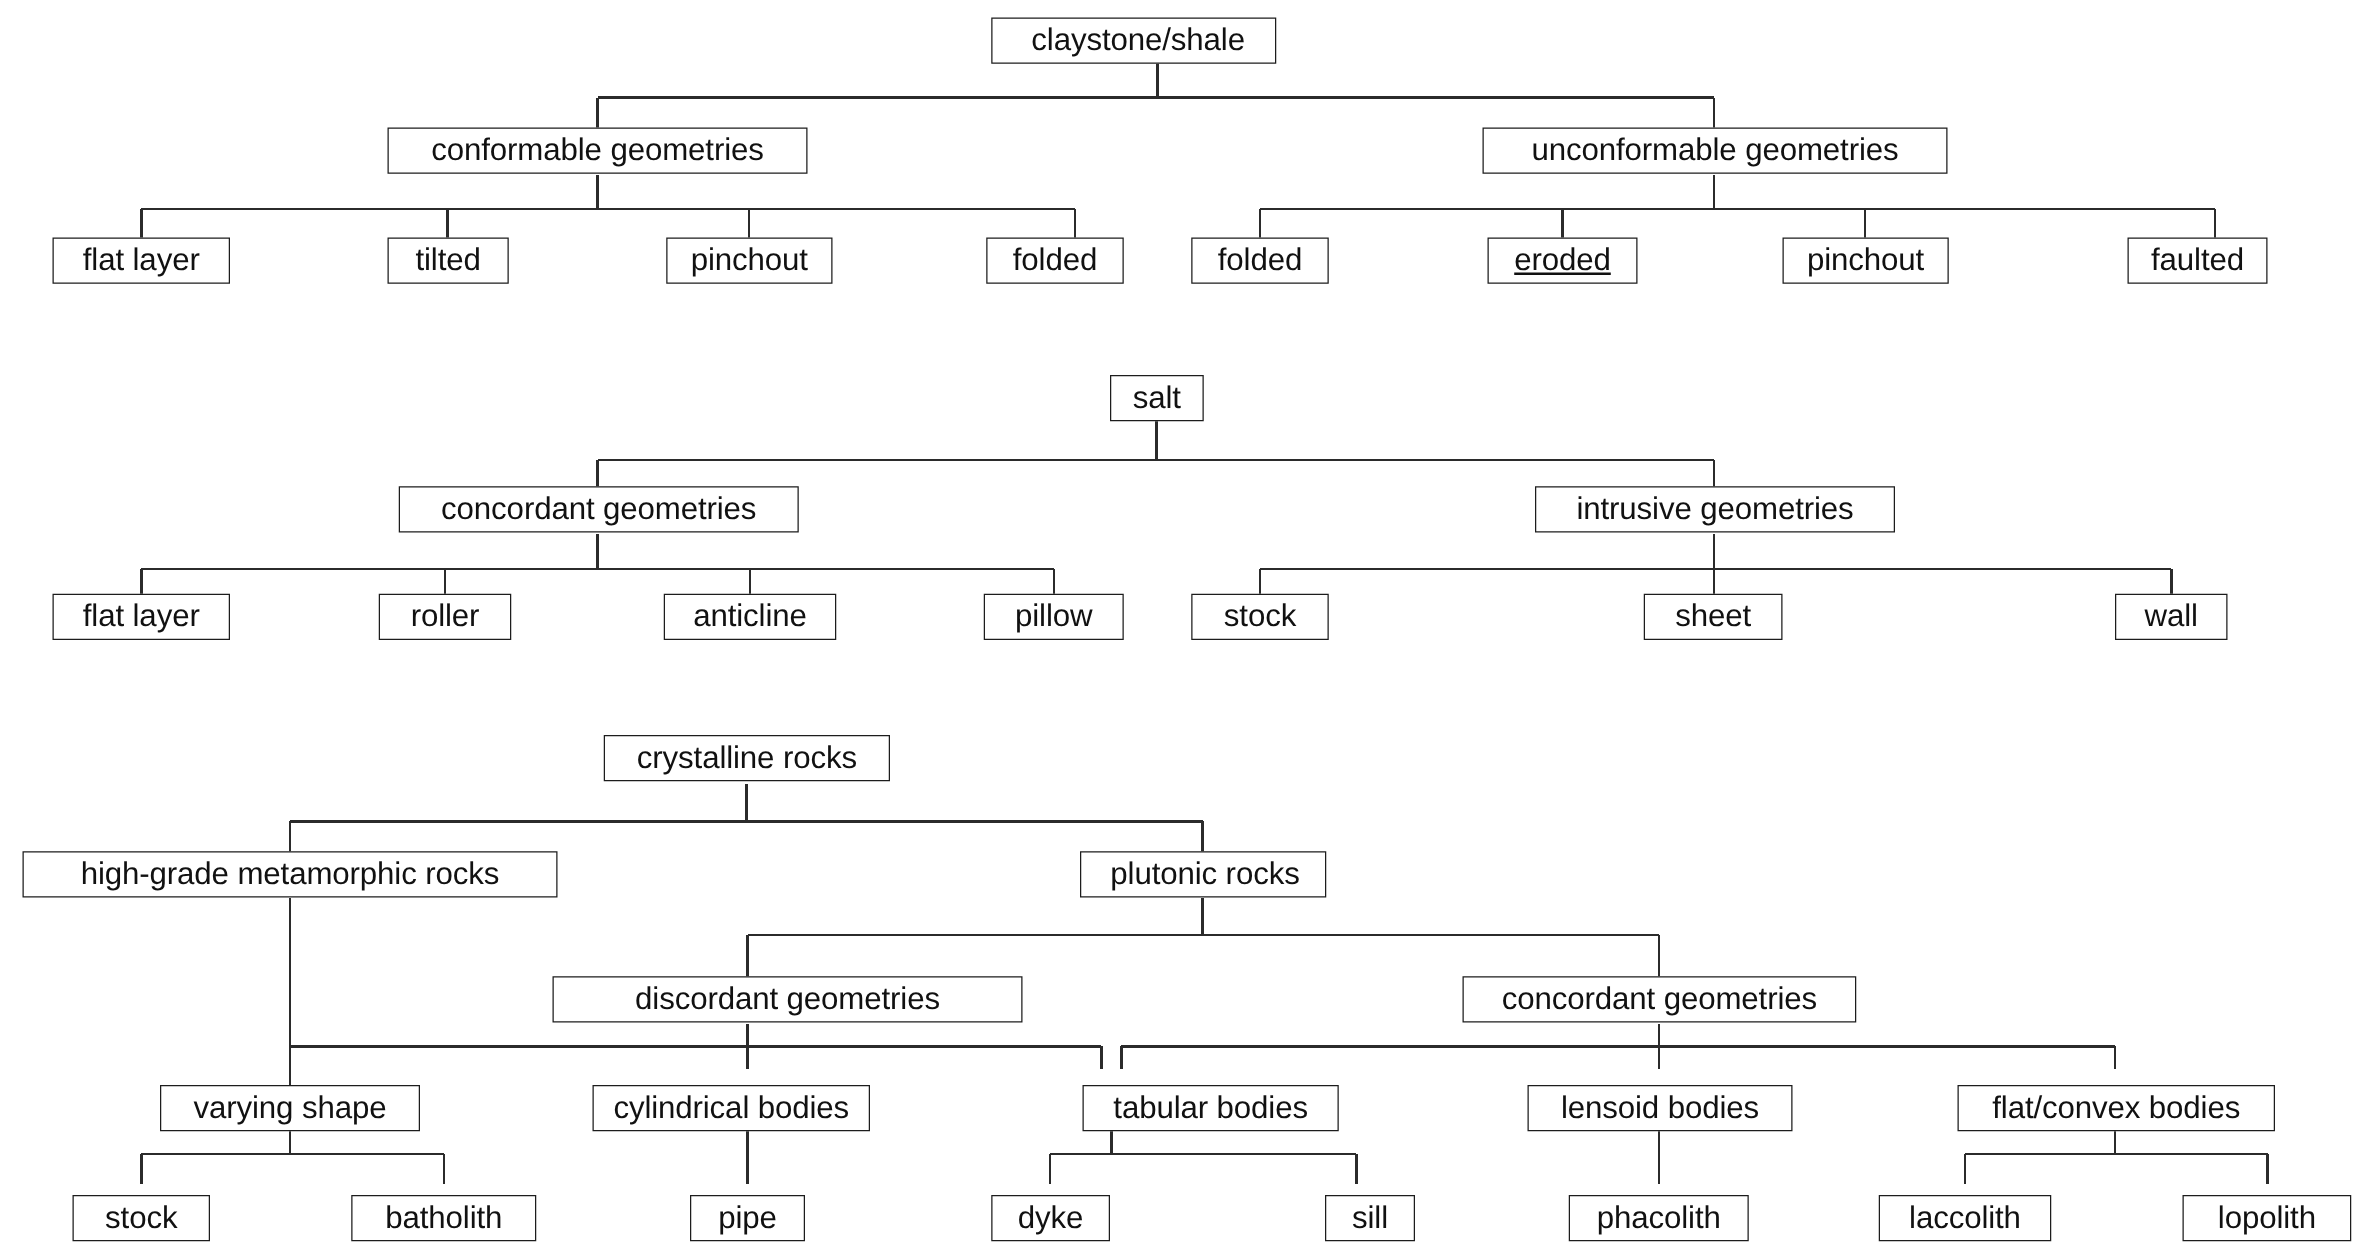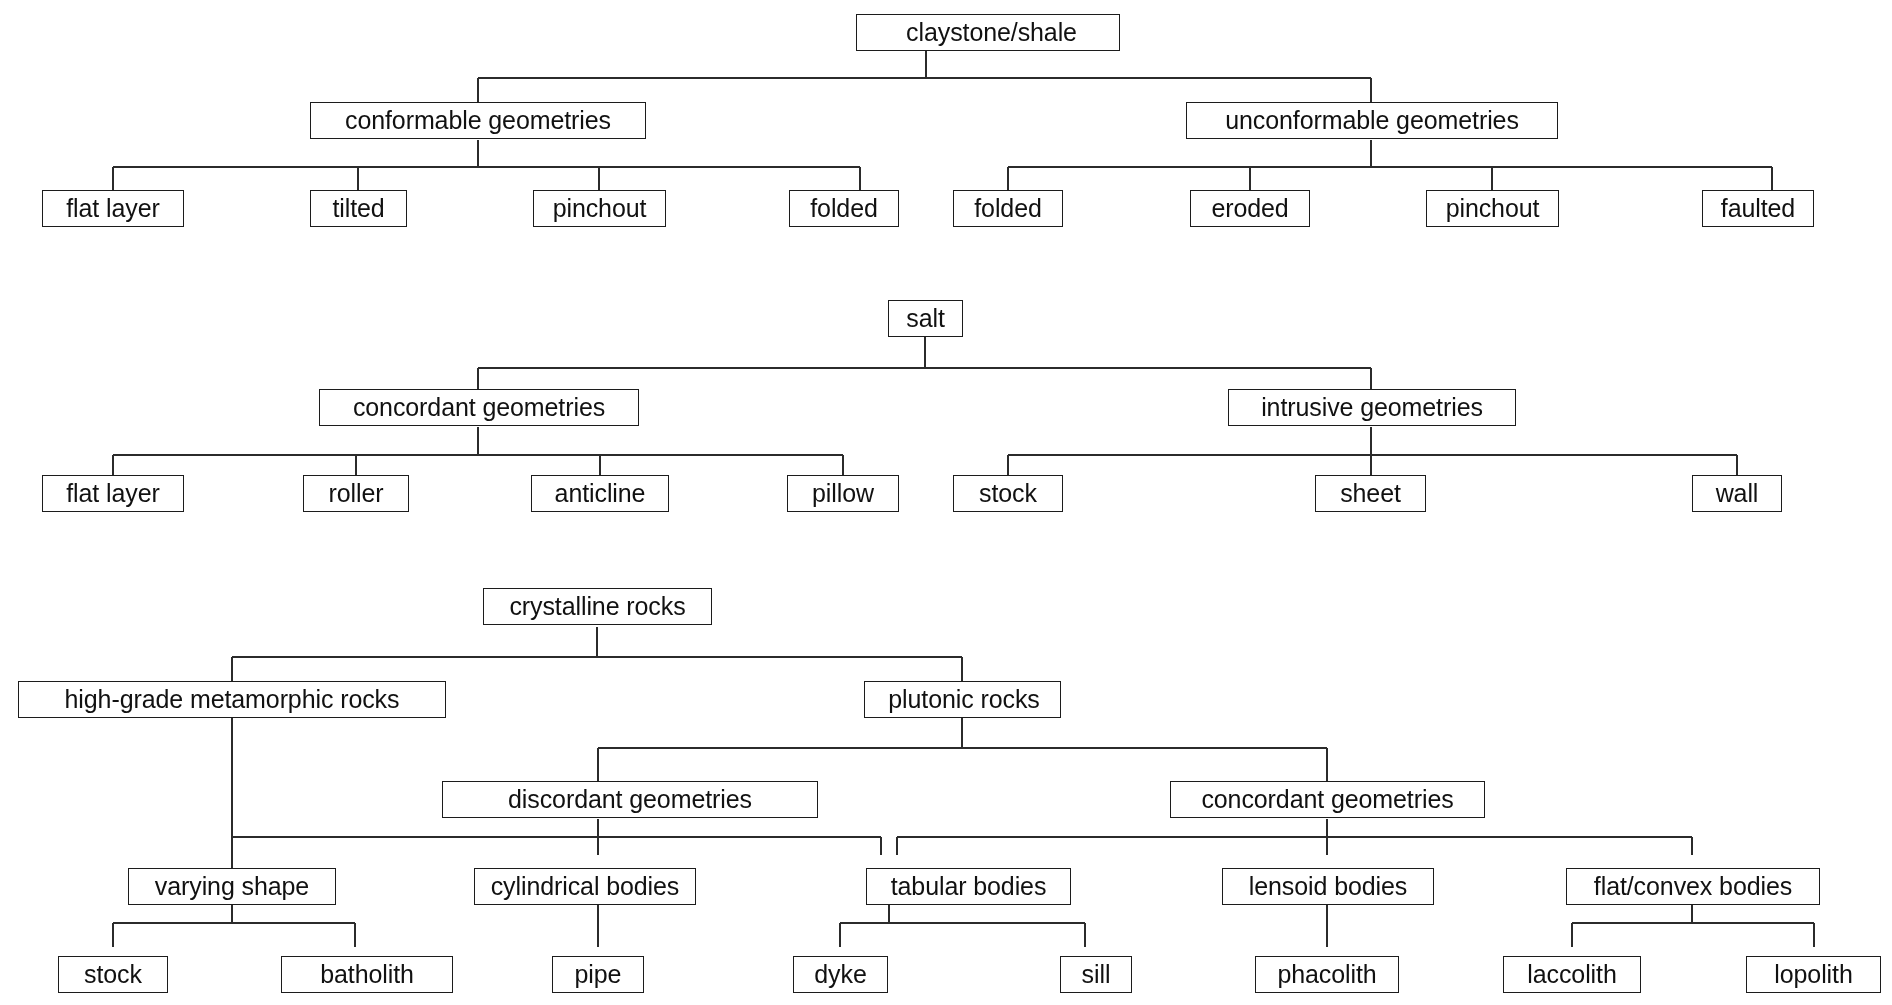--- a/index.html
+++ b/index.html
@@ -111,37 +111,37 @@
 
       <path d="M1327,890 L1327,947"></path>
 
       <path d="M1692,890 L1692,923"></path>
       <path d="M1572,923 L1814,923"></path>
       <path d="M1572,923 L1572,947"></path>
       <path d="M1814,923 L1814,947"></path>
     </g>
   </svg>
 
-  <div class="node" style="left:856px;top:14px;width:264px;padding-left:16px;">claystone/shale</div>
+  <div class="node" style="left:793px;top:14px;width:228px;padding-left:16px;">claystone/shale</div>
 
   <div class="node" style="left:310px;top:102px;width:336px;">conformable geometries</div>
 
   <div class="node" style="left:1186px;top:102px;width:372px;">unconformable geometries</div>
 
   <div class="node" style="left:42px;top:190px;width:142px;">flat layer</div>
 
   <div class="node" style="left:310px;top:190px;width:97px;">tilted</div>
 
   <div class="node" style="left:533px;top:190px;width:133px;">pinchout</div>
 
   <div class="node" style="left:789px;top:190px;width:110px;">folded</div>
 
   <div class="node" style="left:953px;top:190px;width:110px;">folded</div>
 
-  <div class="node" style="left:1190px;top:190px;width:120px;">eroded</div>
+  <div class="node" style="left:1190px;top:190px;width:120px;text-decoration:underline;">eroded</div>
 
   <div class="node" style="left:1426px;top:190px;width:133px;">pinchout</div>
 
   <div class="node" style="left:1702px;top:190px;width:112px;">faulted</div>
 
   <div class="node" style="left:888px;top:300px;width:75px;">salt</div>
 
   <div class="node" style="left:319px;top:389px;width:320px;">concordant geometries</div>
 
   <div class="node" style="left:1228px;top:389px;width:288px;">intrusive geometries</div>
@@ -175,21 +175,21 @@
   <div class="node" style="left:474px;top:868px;width:222px;">cylindrical bodies</div>
 
   <div class="node" style="left:866px;top:868px;width:205px;">tabular bodies</div>
 
   <div class="node" style="left:1222px;top:868px;width:212px;">lensoid bodies</div>
 
   <div class="node" style="left:1566px;top:868px;width:254px;">flat/convex bodies</div>
 
   <div class="node" style="left:58px;top:956px;width:110px;">stock</div>
 
-  <div class="node" style="left:281px;top:956px;width:172px;text-align:center;">batholith</div>
+  <div class="node" style="left:281px;top:956px;width:148px;text-align:center;">batholith</div>
 
   <div class="node" style="left:552px;top:956px;width:92px;">pipe</div>
 
   <div class="node" style="left:793px;top:956px;width:95px;">dyke</div>
 
   <div class="node" style="left:1060px;top:956px;width:72px;">sill</div>
 
   <div class="node" style="left:1255px;top:956px;width:144px;">phacolith</div>
 
   <div class="node" style="left:1503px;top:956px;width:138px;">laccolith</div>

